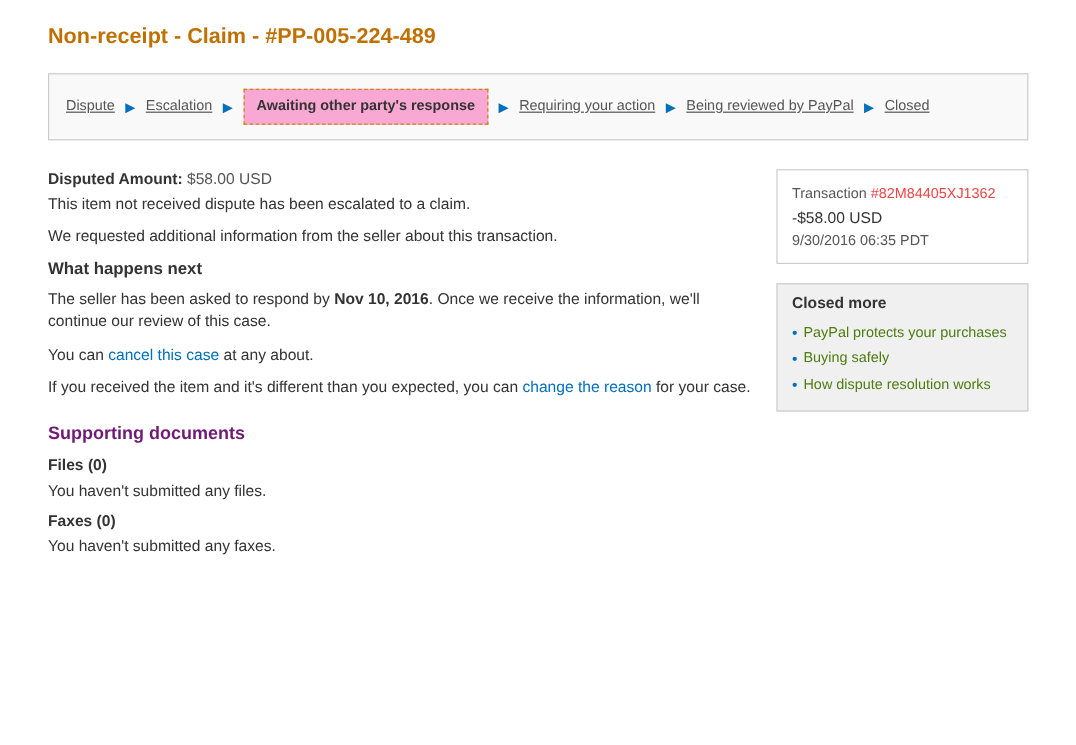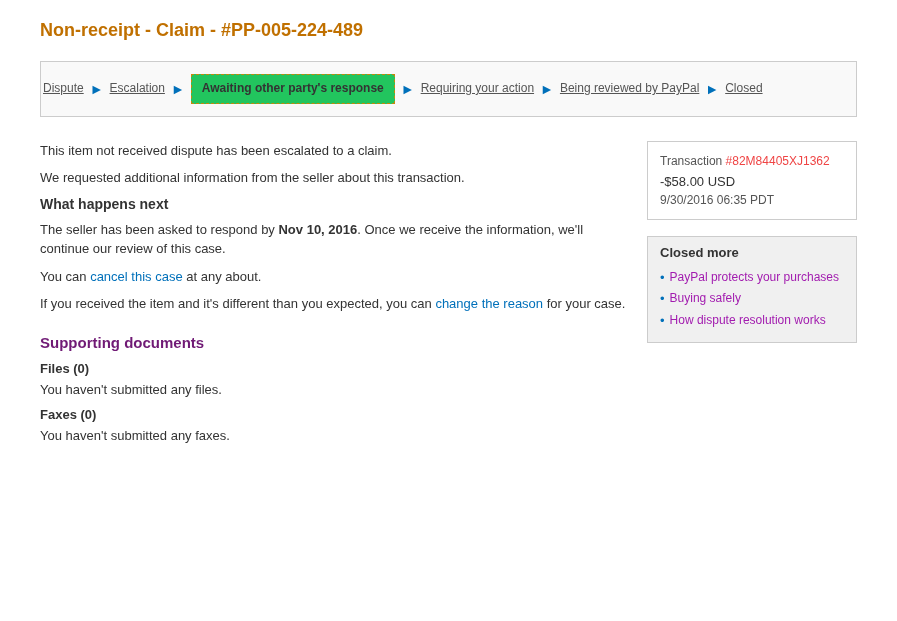--- a/index.html
+++ b/index.html
@@ -16,33 +16,33 @@
     }
     .page-title {
       color: #c07000;
       font-size: 18px;
       font-weight: bold;
       margin-bottom: 20px;
     }
     .progress-bar {
       border: 1px solid #ccc;
       background: #f9f9f9;
-      padding: 12px 2px;
+      padding: 12px 14px;
       display: flex;
       align-items: center;
       margin-bottom: 24px;
     }
     .progress-step {
       display: flex;
       align-items: center;
       font-size: 12px;
       color: #555;
     }
     .progress-step.active {
-      background: #22c55e;
+      background: #f9a8d4;
       border: 1px dashed #c8860a;
       padding: 6px 10px;
       font-weight: bold;
       color: #333;
       text-align: center;
     }
     .progress-step span {
       text-align: center;
       line-height: 1.3;
     }
@@ -107,21 +107,21 @@
       display: flex;
       align-items: flex-start;
     }
     .learn-more-box ul li::before {
       content: "•";
       color: #0070ba;
       margin-right: 5px;
       flex-shrink: 0;
     }
     .learn-more-box ul li a {
-      color: #a21caf;
+      color: #4d7c0f;
       text-decoration: none;
       font-size: 12px;
       line-height: 1.3;
     }
     .section-label {
       font-size: 13px;
       color: #555;
       margin-bottom: 4px;
     }
     .section-label strong {
@@ -191,20 +191,24 @@
     <span class="step-arrow">►</span>
     <div class="progress-step">
       <span class="step-label">Closed</span>
     </div>
   </div>
 
   <div class="content-area">
 
     <div class="main-content">
 
+      <div class="section-label">
+        <strong>Disputed Amount:</strong>
+        <span> $58.00 USD</span>
+      </div>
 
 
       <p class="body-text">This item not received dispute has been escalated to a claim.</p>
       <p class="body-text">We requested additional information from the seller about this transaction.</p>
 
       <div class="what-next-heading">What happens next</div>
 
       <p class="body-text">
         <span>The seller has been asked to respond by </span><strong>Nov 10, 2016</strong><span>. Once we receive the information, we'll continue our review of this case.</span>
       </p>

